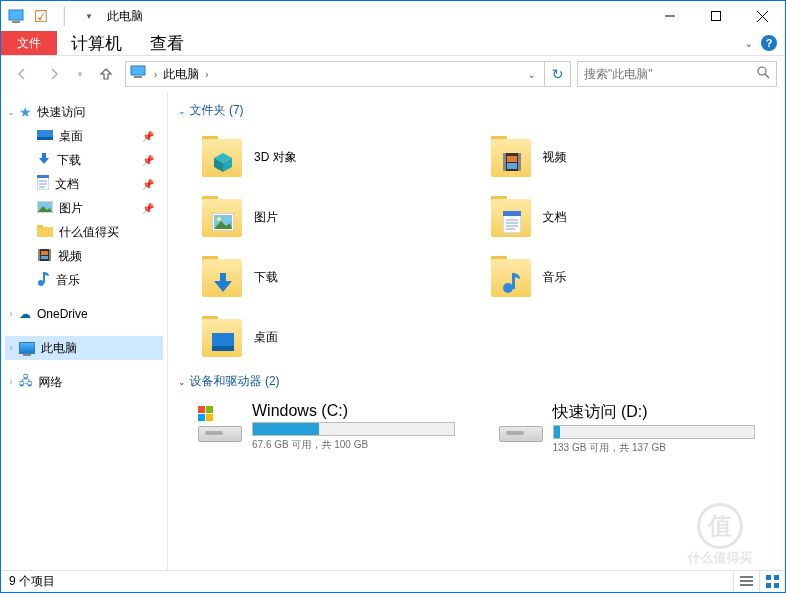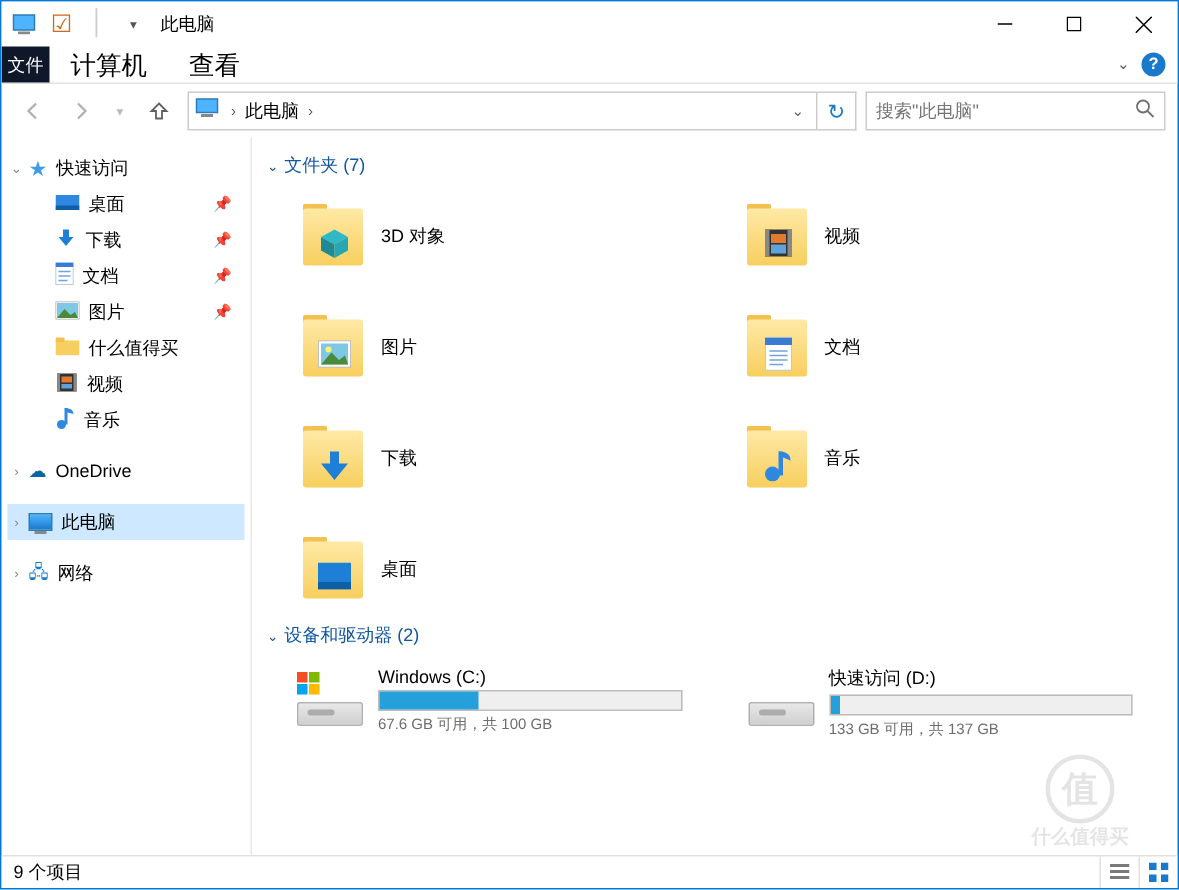--- a/index.html
+++ b/index.html
@@ -8,21 +8,21 @@
 
 .titlebar { height: 30px; display: flex; align-items: center; background: #fff; }
 .titlebar .qat { display: flex; align-items: center; padding-left: 6px; gap: 4px; }
 .titlebar .qat-icon { width: 20px; height: 20px; display:flex; align-items:center; justify-content:center; }
 .titlebar .title { margin-left: 8px; font-size: 12px; color: #000; }
 .win-controls { margin-left: auto; display: flex; }
 .win-btn { width: 46px; height: 30px; display:flex; align-items:center; justify-content:center; font-size: 14px; color:#000; }
 
 
 .ribbon { height: 25px; display:flex; align-items:stretch; border-bottom:1px solid #e1e1e1; background: #fff; }
-.ribbon .file-tab { background:#0f172a; color:#fff; padding: 0 4px; font-size:12px; display:flex; align-items:center; }
+.ribbon .file-tab { background:#ef4444; color:#fff; padding: 0 16px; font-size:12px; display:flex; align-items:center; }
 .ribbon .tab { padding:0 14px; font-size:17px; display:flex; align-items:center; color:#000; }
 .ribbon .help-chev { margin-left:auto; display:flex; align-items:center; gap:8px; padding-right:8px; }
 .help-circle { width:16px; height:16px; border-radius:50%; background:#1979ca; color:#fff; font-size:11px; display:flex; align-items:center; justify-content:center; font-weight:bold; }
 
 
 .navbar { height: 36px; display:flex; align-items:center; padding: 4px 8px; gap:6px; }
 .nav-btn { width:26px; height:26px; display:flex; align-items:center; justify-content:center; color:#606060; }
 .nav-btn.disabled { color:#bbb; }
 .addr-box { flex:1; height:26px; border:1px solid #ccc; display:flex; align-items:center; padding:0 4px; gap:6px; }
 .addr-box .crumb { font-size:12px; color:#000; }
@@ -43,35 +43,35 @@
 .nav-group-sep { height:10px; }
 .star-icon { color:#3e9de6; font-size:14px; }
 .pin { margin-left:auto; margin-right:8px; color:#888; font-size:10px; }
 .pc-icon-sm { display:inline-block; width:16px; height:12px; background:linear-gradient(#4fb4ff,#1979ca); border:1px solid #2e7cb8; position:relative; }
 .pc-icon-sm::after { content:''; position:absolute; left:3px; right:3px; bottom:-3px; height:2px; background:#888; }
 
 
 .content { flex:1; overflow:auto; padding: 6px 10px 10px 10px; }
 .group-header { font-size:12px; color:#1257a0; display:flex; align-items:center; gap:4px; margin:4px 0 8px 0; }
 .group-header .car { font-size:9px; }
-.folder-grid { display:grid; grid-template-columns: 1fr 1fr; gap:14px; margin-left:20px; }
+.folder-grid { display:grid; grid-template-columns: 1fr 1fr; gap:0; margin-left:20px; }
 .folder-item { display:flex; align-items:center; height:60px; gap:8px; }
 .folder-icon { width:48px; height:48px; position:relative; flex-shrink:0; }
 .folder-shape { position:absolute; inset:6px 4px 4px 4px; background:linear-gradient(#ffe9a6,#f7cf5e); border-radius:2px; }
 .folder-tab { position:absolute; top:3px; left:4px; width:16px; height:6px; background:#f2c14e; border-radius:1px 1px 0 0; }
 .folder-label { font-size:12px; color:#000; }
 .overlay { position:absolute; left:14px; top:18px; width:22px; height:22px; display:flex; align-items:center; justify-content:center; font-size:20px; }
 
 .drive-grid { display:grid; grid-template-columns: 1fr 1fr; gap:0 24px; margin-left:20px; }
 .drive-item { display:flex; align-items:flex-start; gap:10px; padding:4px 0; }
 .drive-icon { width:44px; height:36px; position:relative; flex-shrink:0; margin-top:4px; }
 .drive-body-shape { position:absolute; bottom:0; left:0; right:0; height:16px; background:linear-gradient(#e8e8e8,#cfcfcf); border:1px solid #b0b0b0; border-radius:2px; }
 .drive-body-shape::before { content:''; position:absolute; left:6px; top:4px; width:18px; height:4px; background:#acacac; border-radius:2px;}
 .drive-info { display:flex; flex-direction:column; gap:2px; flex:1; padding-right: 20px;}
-.drive-name { font-size:12px; }
+.drive-name { font-size:16px; }
 .drive-bar { height:14px; border:1px solid #bcbcbc; background:#efefef; position:relative; }
 .drive-fill { position:absolute; left:0; top:0; bottom:0; background:#26a0da; }
 .drive-stats { font-size:10px; color:#6d6d6d; }
 
 
 .statusbar { position:absolute; left:0; right:0; bottom:0; height:22px; border-top:1px solid #e1e1e1; display:flex; align-items:center; font-size:12px; padding-left:8px; background:#fff; }
 .view-toggles { margin-left:auto; display:flex; }
 .view-toggle { width:26px; height:22px; display:flex; align-items:center; justify-content:center; border-left:1px solid #e1e1e1; color:#1979ca; font-size:13px; }
 
 

